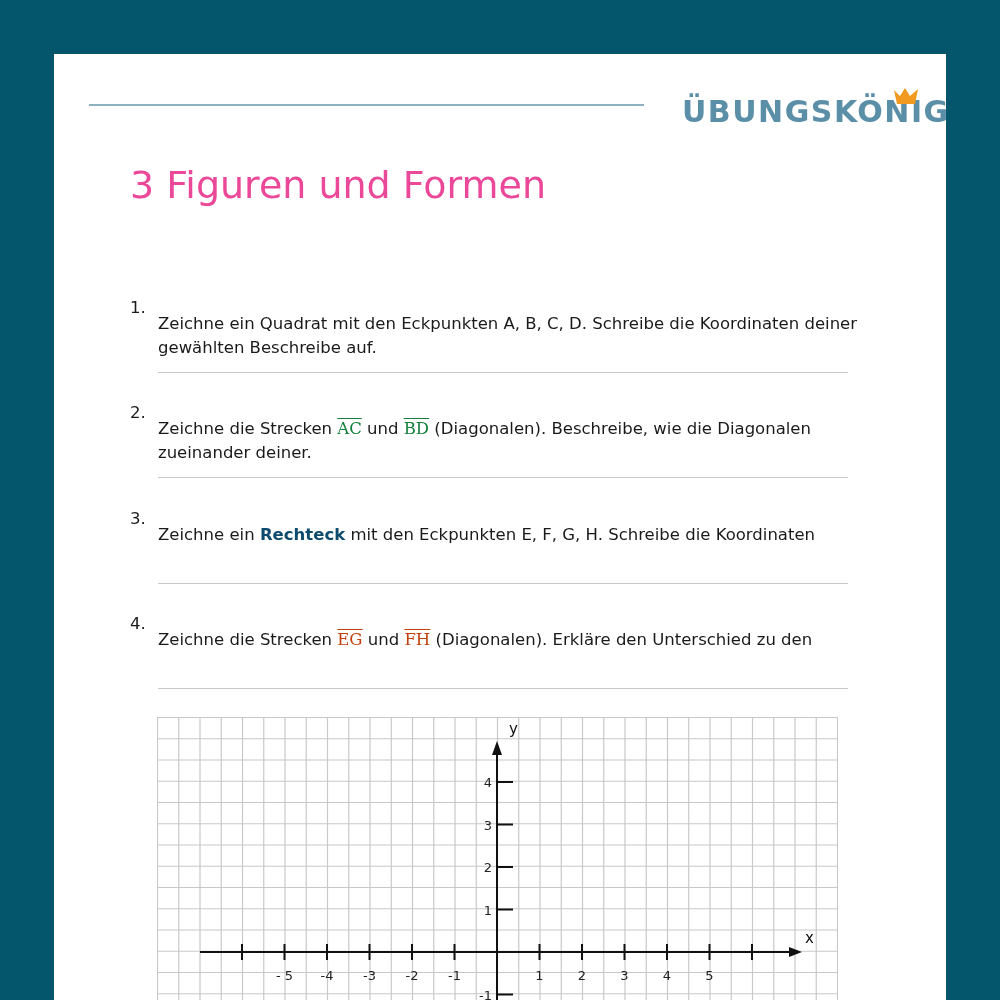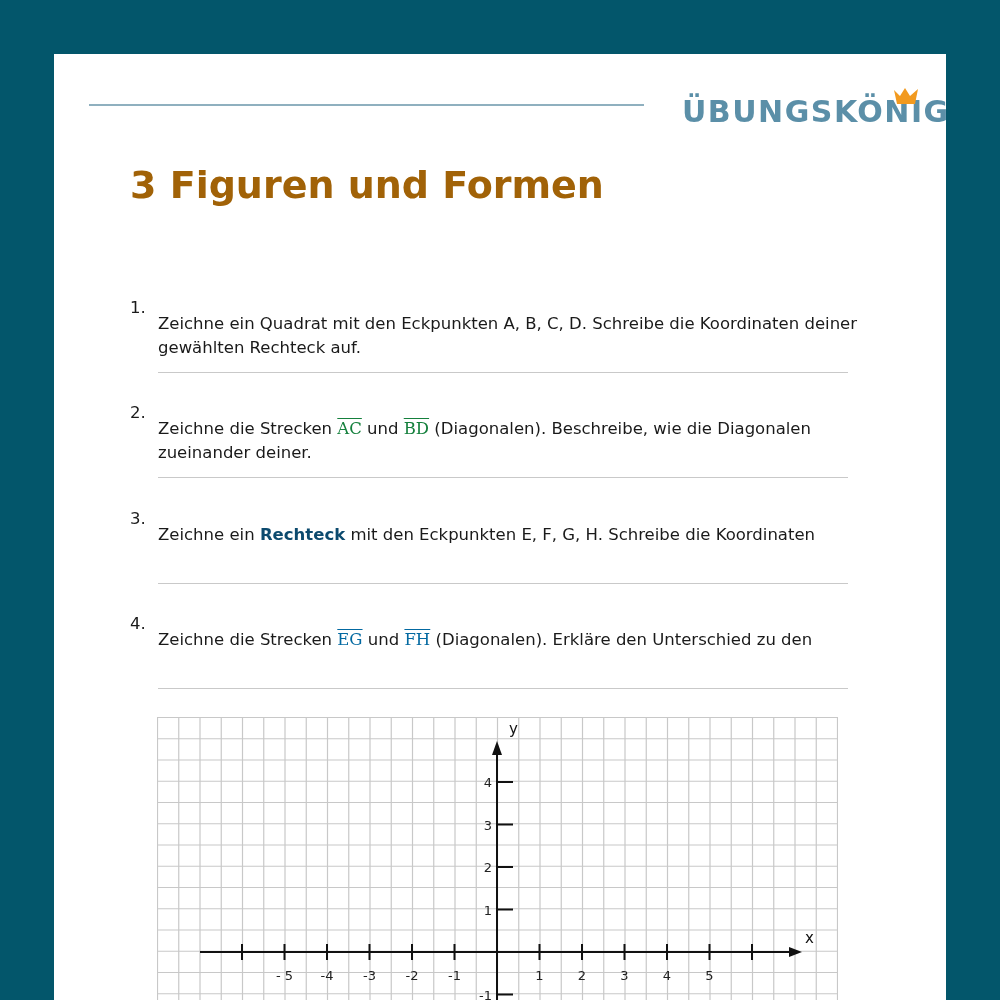--- a/index.html
+++ b/index.html
@@ -26,39 +26,39 @@
     font-family:"DejaVu Sans", sans-serif; font-weight:bold;
     font-size:30px; letter-spacing:1.5px; color:#5b8fa8;
     line-height:40px;
     margin-left:24px;
   }
   .crown {
     position:absolute; left:234px; top:-6px; width:28px; height:20px;
   }
   .title {
     position:absolute; left:76px; top:106px;
-    font-family:"DejaVu Sans", sans-serif; font-size:38px; font-weight:700;
-    color:#a16207; margin:0; line-height:50px;
+    font-family:"DejaVu Sans", sans-serif; font-size:38px; font-weight:400;
+    color:#ec4899; margin:0; line-height:50px;
   }
   .subtitle {
     position:absolute; left:76px; top:183px;
     font-family:"DejaVu Sans", sans-serif; font-size:24px; color:#111;
     margin:0; line-height:34px; font-weight:normal;
   }
   .task {
     position:absolute; left:76px; width:760px;
     font-family:"DejaVu Sans", sans-serif; font-size:16.5px; color:#1a1a1a;
     line-height:24px;
   }
   .task .num { position:absolute; left:0; top:0; }
   .task .text { position:absolute; left:28px; top:16px; width:720px; }
   .seg { font-family:"DejaVu Serif", serif; text-decoration:overline; }
   .red { color:#15803d; }
   .pink { color:#0c4a6e;font-weight:bold; }
-  .green { color:#0369a1; }
+  .green { color:#c2410c; }
   .answer-line {
     position:absolute; left:104px; width:690px; height:1px;
     background:#c9c9c9;
   }
   .grid-wrap {
     position:absolute; left:103px; top:663px; width:681px; height:300px;
   }
   svg text { font-family:"DejaVu Sans", sans-serif; }
 </style>
 </head>
@@ -74,21 +74,21 @@
       <path d="M2 4 L8 10 L13 2 L18 10 L26 3 L23 18 L5 18 Z" fill="#f29a1f"></path>
     </svg>
   </div>
 
   <h1 class="title">3 Figuren und Formen</h1>
 
   <div class="task" style="top:242px;">
     <span class="num">1.</span>
     <div class="text">
       <div>Zeichne ein Quadrat mit den Eckpunkten A, B, C, D. Schreibe die Koordinaten deiner</div>
-      <div>gewählten Rechteck auf.</div>
+      <div>gewählten Beschreibe auf.</div>
     </div>
   </div>
   <div class="answer-line" style="top:318px;"></div>
 
   <div class="task" style="top:347px;">
     <span class="num">2.</span>
     <div class="text">
       <div><span>Zeichne die Strecken </span><span class="seg red">AC</span><span> und </span><span class="seg red">BD</span><span> (Diagonalen). Beschreibe, wie die Diagonalen</span></div>
       <div>zueinander deiner.</div>
     </div>

